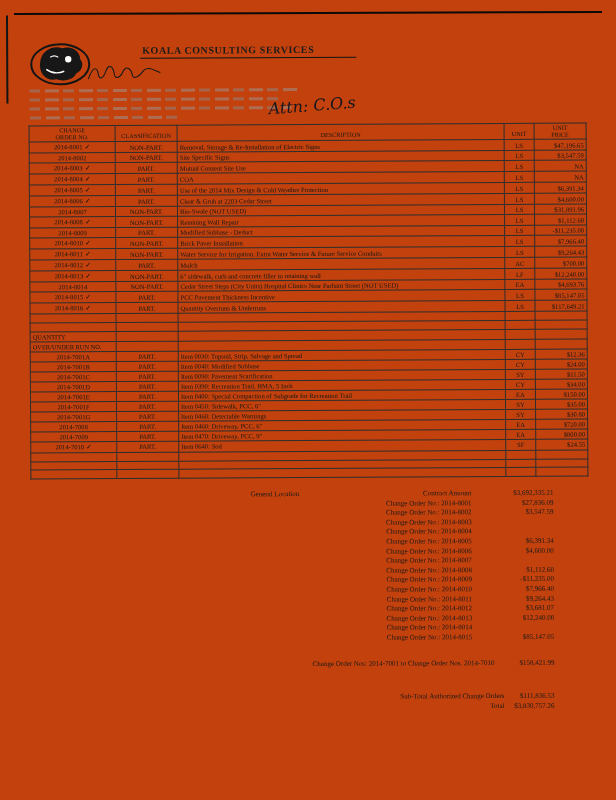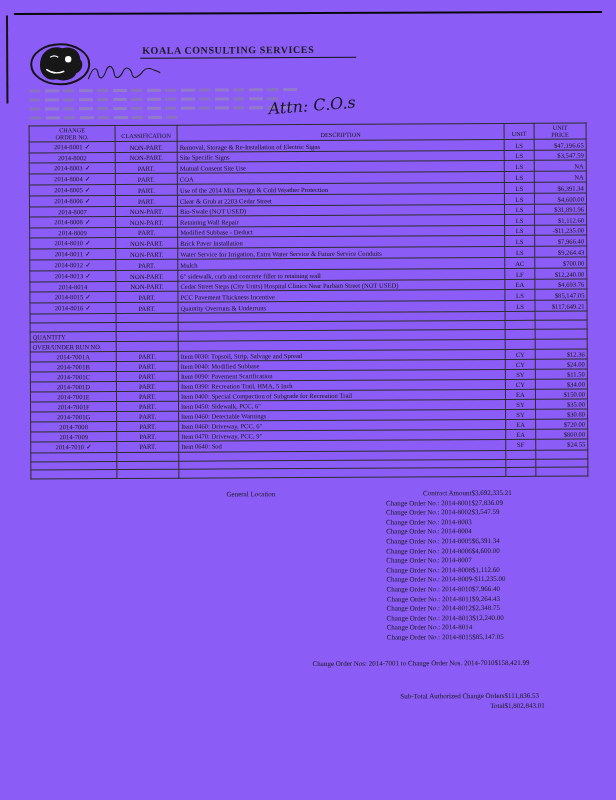--- a/index.html
+++ b/index.html
@@ -1,20 +1,20 @@
 <!DOCTYPE html>
 <html><head>
 <meta charset="utf-8">
 <style>
   * { box-sizing: border-box; margin: 0; padding: 0; }
   html, body { width: 616px; height: 800px; }
   body { background: #d9d9d9; font-family: "Liberation Serif", serif; }
   .page {
     position: relative; width: 616px; height: 800px;
-    background: #8b5cf6; overflow: hidden; color: #1c1c1c;
+    background: #c2410c; overflow: hidden; color: #1c1c1c;
   }
   .doc { position: absolute; inset: 0; transform: rotate(-0.3deg); }
 
   
   .artifact-top { position: absolute; left: 16px; top: 12px; width: 588px; height: 2px; background: #0a0a0a; transform: rotate(0.12deg); }
   .artifact-left { position: absolute; left: 8px; top: 14px; width: 2px; height: 88px; background: #141414; }
 
   
   .logo { position: absolute; left: 30px; top: 38px; width: 64px; height: 48px; }
   .company-name {
@@ -57,24 +57,24 @@
   .cell-no    { text-align: center; }
   .cell-class { text-align: center; }
   .cell-desc  { text-align: left; }
   .cell-unit  { text-align: center; }
   .cell-price { text-align: right; }
   .check { font-size: 7px; margin-left: 2px; color: #111; }
   .sec-cell { text-align: left; font-size: 6.4px; }
 
   
   .summary { position: absolute; left: 30px; top: 490px; width: 523px; font-size: 7px; color: #191919; }
-  .general-location { position: absolute; left: 196px; top: 0; }
+  .general-location { position: absolute; left: 220px; top: 0; }
   .summary-line { display: flex; justify-content: flex-end; height: 9.6px; line-height: 9.6px; }
   .s-label { flex: 1; text-align: right; }
-  .s-amount { width: 82px; }
+  .s-amount { width: 82px; text-align: right; }
   .range-line { margin-top: 16px; }
   .range-line .s-amount { width: 60px; }
   .subtotal-line { margin-top: 24px; }
   .subtotal-line .s-amount, .total-line .s-amount { width: 50px; }
 </style>
 </head>
 <body>
 
 <div class="page">
   <div class="doc">
@@ -419,21 +419,21 @@
           <div class="summary-line">
             <span class="s-label">Change Order No.: 2014-8010</span>
             <span class="s-amount">$7,966.40</span>
           </div>
           <div class="summary-line">
             <span class="s-label">Change Order No.: 2014-8011</span>
             <span class="s-amount">$9,264.43</span>
           </div>
           <div class="summary-line">
             <span class="s-label">Change Order No.: 2014-8012</span>
-            <span class="s-amount">$2,348.75</span>
+            <span class="s-amount">$3,681.07</span>
           </div>
           <div class="summary-line">
             <span class="s-label">Change Order No.: 2014-8013</span>
             <span class="s-amount">$12,240.00</span>
           </div>
           <div class="summary-line">
             <span class="s-label">Change Order No.: 2014-8014</span>
             <span class="s-amount"></span>
           </div>
           <div class="summary-line">
@@ -447,18 +447,18 @@
         <span class="s-amount">$158,421.99</span>
       </div>
 
       <div class="summary-line subtotal-line">
         <span class="s-label">Sub-Total Authorized Change Orders</span>
         <span class="s-amount">$111,836.53</span>
       </div>
 
       <div class="summary-line total-line">
         <span class="s-label">Total</span>
-        <span class="s-amount">$1,802,843.01</span>
+        <span class="s-amount">$3,830,757.26</span>
       </div>
     </div>
 
   </div>
 </div>
 
 </body></html>

